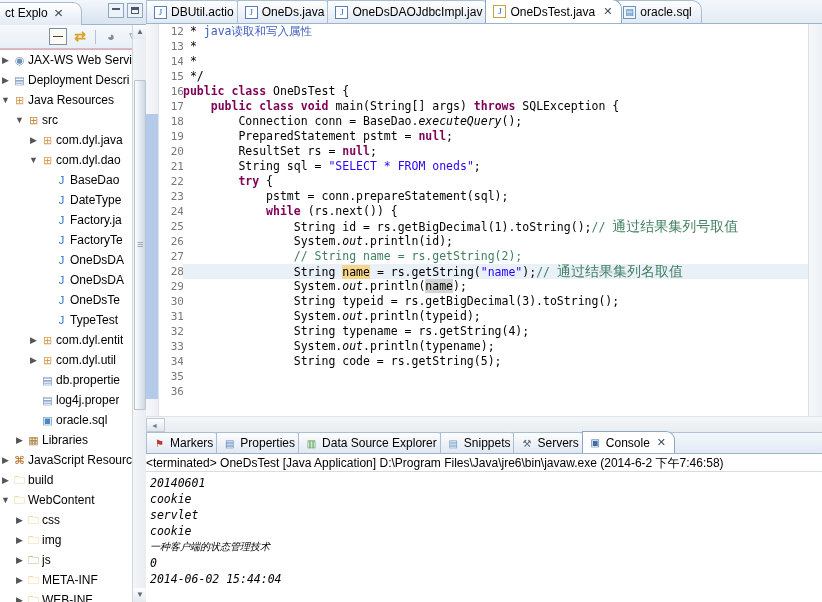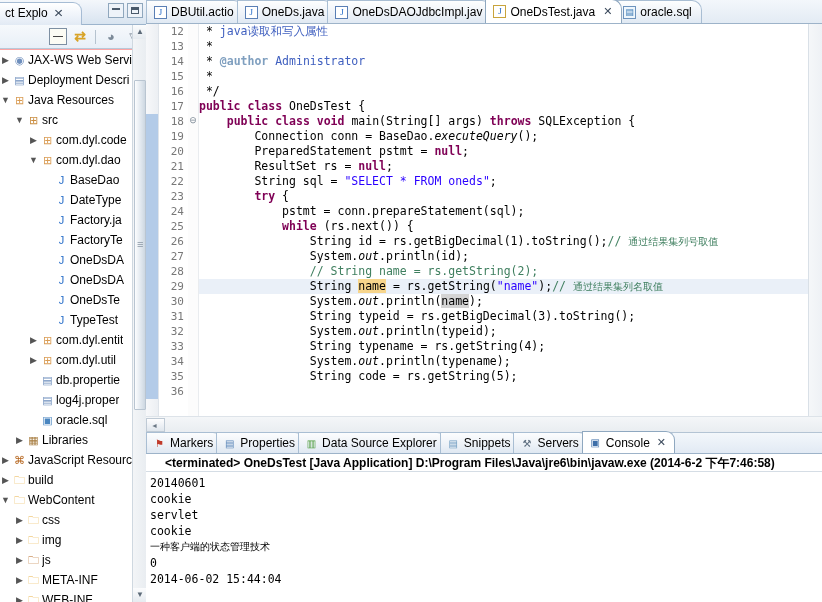--- a/index.html
+++ b/index.html
@@ -151,21 +151,21 @@
   #ed-annbar{
     position:absolute;right:0;top:0;width:14px;height:392px;
     background:linear-gradient(to right,#f5f7f9,#eef1f5);
     border-left:1px solid #d9e0e7;
   }
   #ed-foldbar{
     position:absolute;left:42px;top:0;width:11px;height:392px;
     background:#fcfcfc; border-right:1px solid #e9ecef;
   }
   #code-area{
-    position:absolute;left:53px;top:0;right:14px;height:392px;
+    position:absolute;left:37px;top:0;right:14px;height:392px;
     overflow:hidden; background:#fff;
   }
   .cline{
     height:15px; line-height:15px; white-space:pre;
     font-family:"DejaVu Sans Mono","Liberation Mono",monospace;
     font-size:11.5px; color:#000;
   }
   .gline{
     height:15px; line-height:15px; text-align:right; padding-right:4px;
     font-family:"DejaVu Sans Mono","Liberation Mono",monospace;
@@ -175,21 +175,21 @@
   .mline.chg{ background:#b3cbe8; }
   .cline.cur{ background:#eaf0f8; }
   .kw{ color:#7f0055; font-weight:bold; }
   .str{ color:#2a00ff; }
   .cmt{ color:#3f7f5f; }
   .jdoc{ color:#3f5fbf; }
   .jtag{ color:#7f9fbf; font-weight:bold;}
   .stc{ font-style:italic; color:#000; }
   .hlword{ background:#f7d58b; }
   .hlword2{ background:#d4d4d4; }
-  .cn{ font-family:"DejaVu Sans","Liberation Sans",sans-serif; font-size:10px; }
+  .cn{ font-family:"DejaVu Sans","Liberation Sans",sans-serif; font-size:14px; }
   .foldmark{
     height:15px; font-size:9px; color:#7b8894; text-align:center; line-height:13px;
   }
 
   #ed-hscroll{
     position:absolute; left:0; top:416px; width:676px; height:16px;
     background:linear-gradient(to bottom,#f4f6f8,#e9edf1);
     border-top:1px solid #dde3e9;
   }
   #ed-hthumb{
@@ -219,31 +219,31 @@
   .cic.markers{ color:#c03a2b; }
   .cic.props{ color:#5a86b8; }
   .cic.dse{ color:#4f9c3f; }
   .cic.snip{ color:#6d9bc0; }
   .cic.servers{ color:#5a6b7d; }
   .cic.console{ color:#3d6ea8; }
   .ctab .closex{color:#3b4a5c;font-size:11px;margin-left:3px;}
 
   #con-header{
     position:absolute;left:0;top:454px;width:676px;height:18px;
-    font-size:12px; line-height:18px; padding-left:19px;
-    background:#fff; border-bottom:1px solid #d5dde5; white-space:nowrap;font-weight:bold;
+    font-size:12px; line-height:18px; padding-left:0;
+    background:#fff; border-bottom:1px solid #d5dde5; white-space:nowrap;
   }
   #con-body{
     position:absolute;left:0;top:473px;width:676px;height:129px;
     background:#fff; overflow:hidden; padding:2px 0 0 4px;
   }
   .conline{
     height:16px; line-height:16px; white-space:pre;
     font-family:"DejaVu Sans Mono","Liberation Mono",monospace;
-    font-size:11.5px; color:#000;
+    font-size:11.5px; color:#000;font-style:italic;
   }
   .conline.cnl{ font-family:"DejaVu Sans","Liberation Sans",sans-serif; font-size:10px;}
 </style>
 </head>
 <body>
 
 <div id="app">
 
   <div id="left-panel">
 
@@ -282,21 +282,21 @@
           <span class="tlabel">Java Resources</span>
         </div>
         <div class="tnode" style="padding-left: 14px;">
           <span class="tarrow">▼</span>
           <span class="ticon ic-src">⊞</span>
           <span class="tlabel">src</span>
         </div>
         <div class="tnode" style="padding-left: 28px;">
           <span class="tarrow">▶</span>
           <span class="ticon ic-pkg">⊞</span>
-          <span class="tlabel">com.dyl.code</span>
+          <span class="tlabel">com.dyl.java</span>
         </div>
         <div class="tnode" style="padding-left: 28px;">
           <span class="tarrow">▼</span>
           <span class="ticon ic-pkg">⊞</span>
           <span class="tlabel">com.dyl.dao</span>
         </div>
         <div class="tnode" style="padding-left: 42px;">
           <span class="tarrow"></span>
           <span class="ticon ic-java">J</span>
           <span class="tlabel">BaseDao</span>
@@ -519,21 +519,20 @@
           <div class="foldmark"></div>
           <div class="foldmark"></div>
           <div class="foldmark"></div>
           <div class="foldmark"></div>
           <div class="foldmark"></div>
           <div class="foldmark"></div>
         </div>
       <div id="code-area">
           <div class="cline"> * <span class="jdoc">java读取和写入属性</span></div>
           <div class="cline"> *</div>
-          <div class="cline"> * <span class="jtag">@author</span> <span class="jdoc">Administrator</span></div>
           <div class="cline"> *</div>
           <div class="cline"> */</div>
           <div class="cline"><span class="kw">public</span> <span class="kw">class</span> OneDsTest {</div>
           <div class="cline">    <span class="kw">public</span> <span class="kw">class</span> <span class="kw">void</span> main(String[] args) <span class="kw">throws</span> SQLException {</div>
           <div class="cline">        Connection conn = BaseDao.<span class="stc">executeQuery</span>();</div>
           <div class="cline">        PreparedStatement pstmt = <span class="kw">null</span>;</div>
           <div class="cline">        ResultSet rs = <span class="kw">null</span>;</div>
           <div class="cline">        String sql = <span class="str">"SELECT * FROM oneds"</span>;</div>
           <div class="cline">        <span class="kw">try</span> {</div>
           <div class="cline">            pstmt = conn.prepareStatement(sql);</div>

